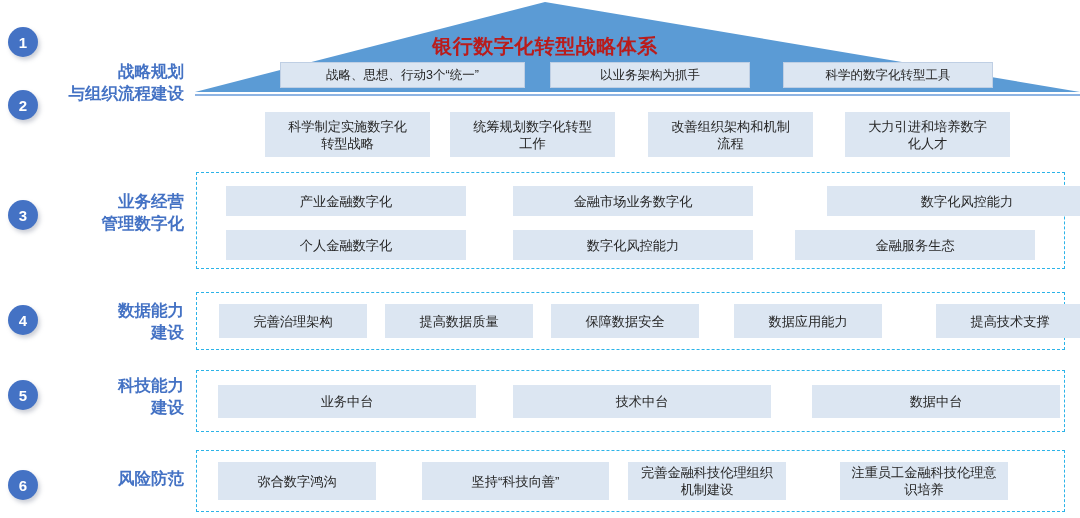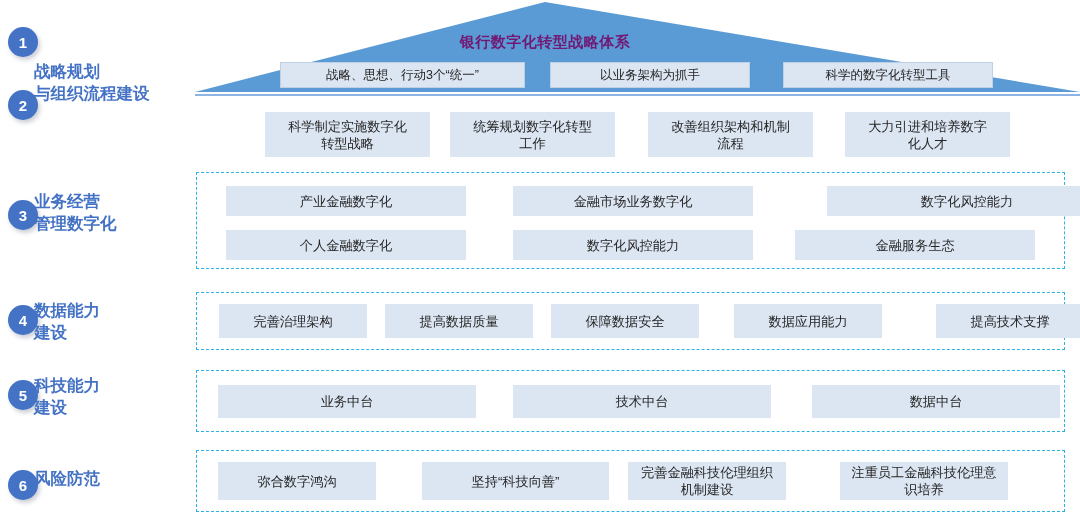--- a/index.html
+++ b/index.html
@@ -34,39 +34,39 @@
     justify-content: center;
     box-shadow: 2px 3px 4px rgba(120,130,150,0.38);
     letter-spacing: 0;
   }
   .rail-label {
     position: absolute;
     color: #4472C4;
     font-weight: bold;
     font-size: 16.5px;
     line-height: 22px;
-    text-align: left;
+    text-align: right;
     width: 150px;
     left: 34px;
   }
 
   
   .roof-wrap {
     position: absolute;
     left: 195px; top: 0;
     width: 885px; height: 96px;
   }
   .roof-svg { position: absolute; left:0; top:0; }
   .roof-title {
     position: absolute;
     left: 0; top: 33px;
     width: 700px;
     text-align: center;
-    color: #701a75;
-    font-size: 15px;
+    color: #b91c1c;
+    font-size: 20px;
     font-weight: bold;
     letter-spacing: 0.5px;
   }
   .roof-chips {
     position: absolute;
     left: 0; top: 62px;
     width: 885px;
     height: 26px;
     display: flex;
     gap: 0;

